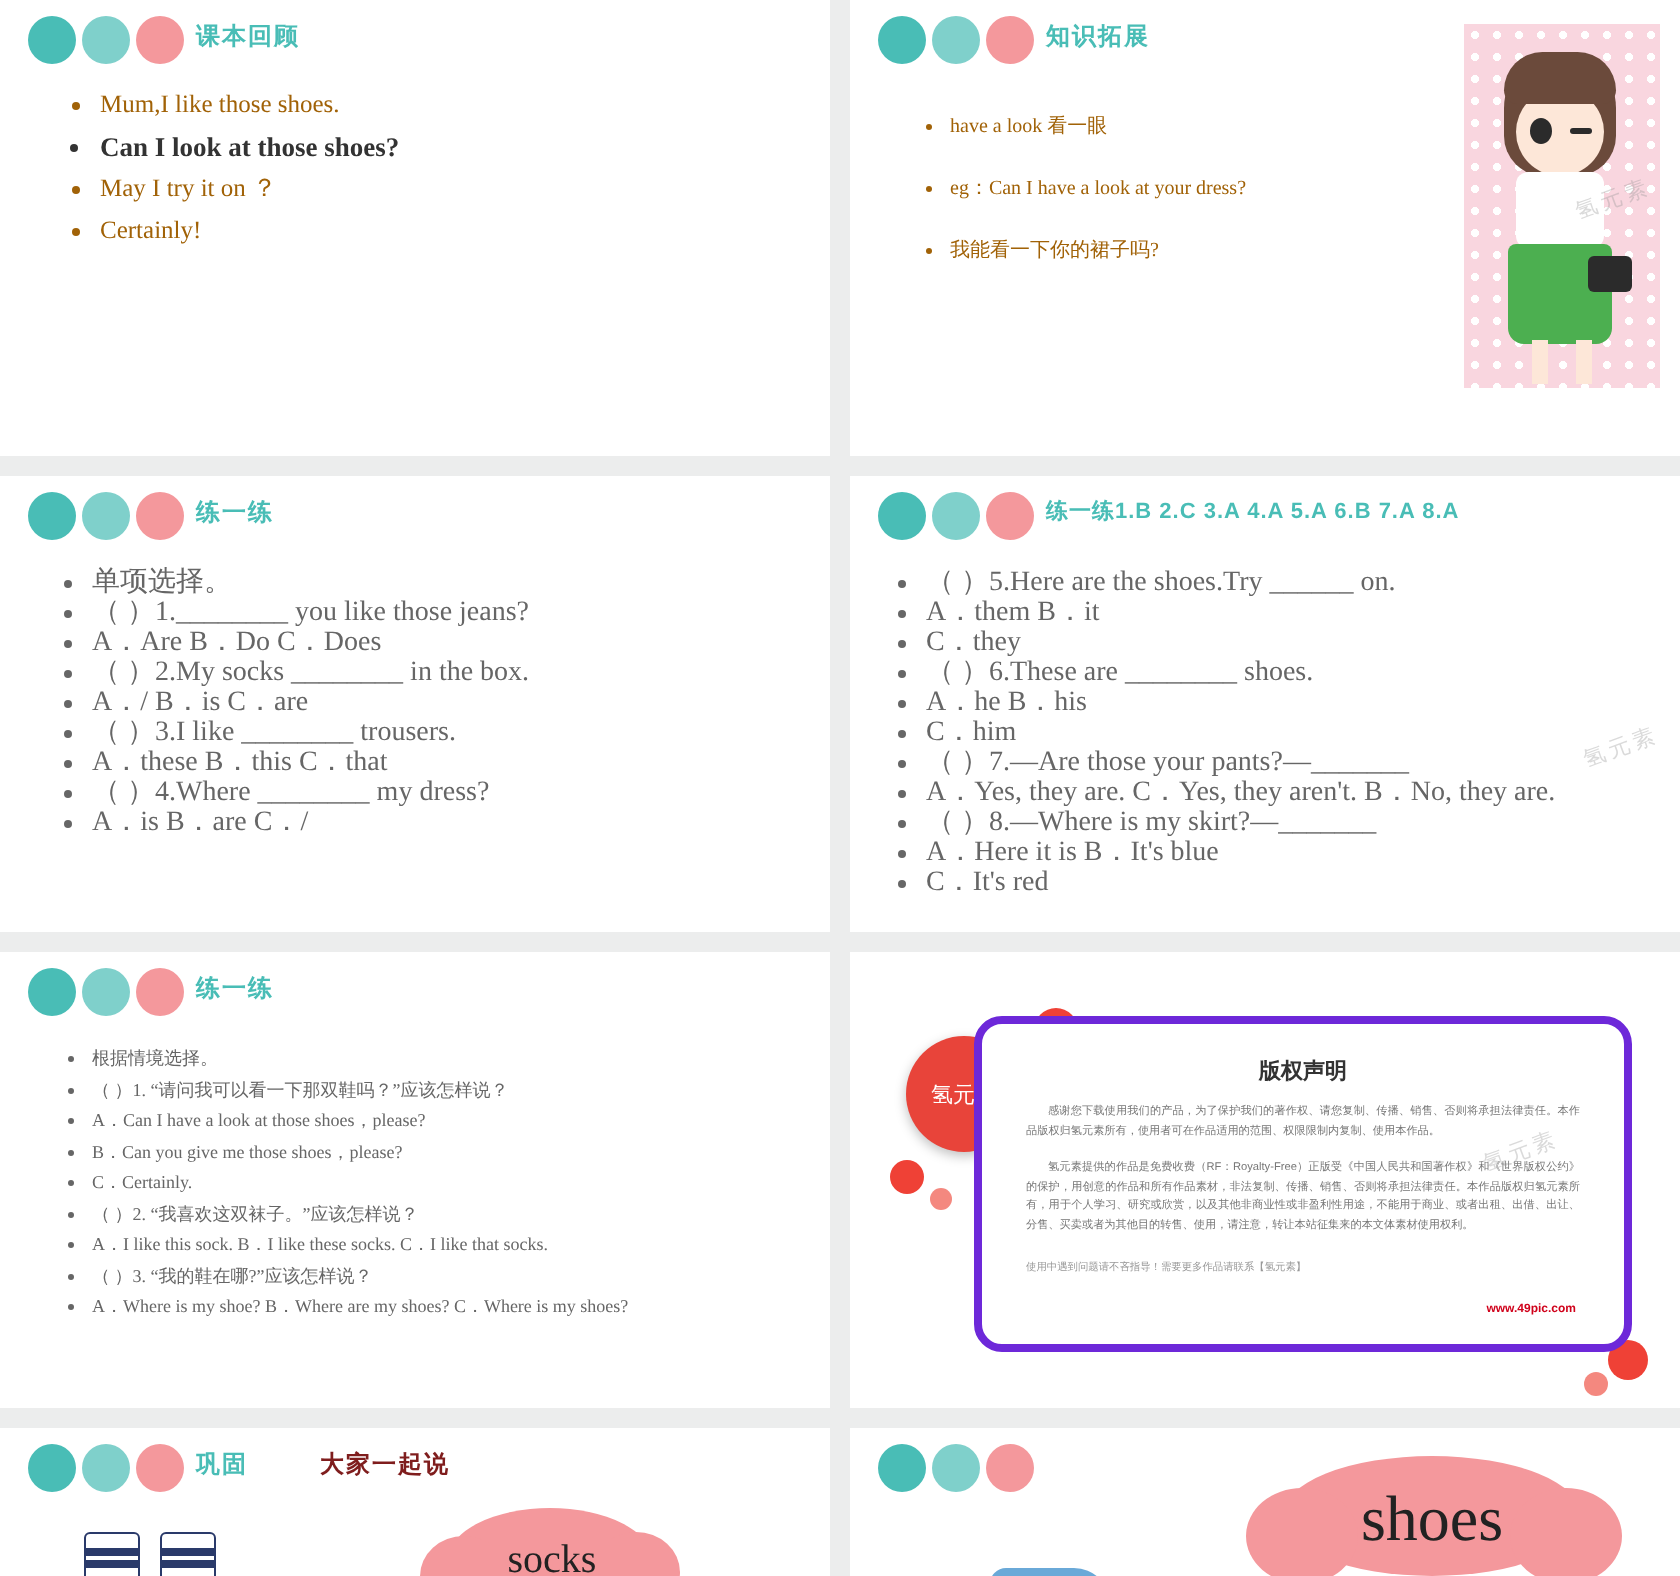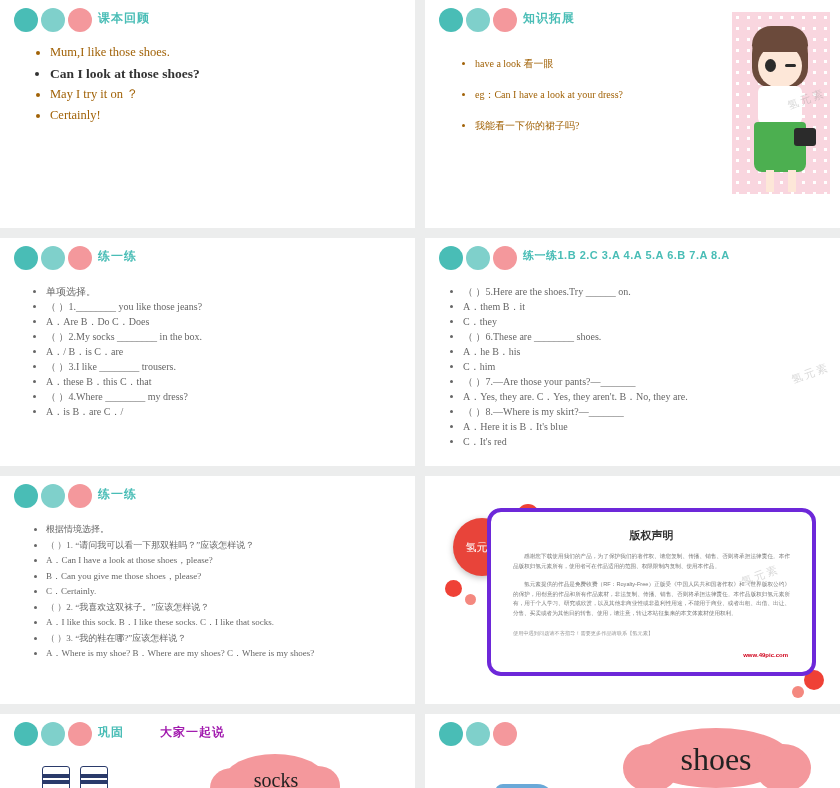--- a/index.html
+++ b/index.html
@@ -54,21 +54,21 @@
   }
   .slide-title.small {
     font-size: 11px;
     letter-spacing: 0.5px;
   }
   .slide-title2 {
     position: absolute;
     left: 160px;
     top: 10px;
     font-size: 12px;
-    color: #a21caf;
+    color: #7f1d1d;
     font-weight: bold;
     letter-spacing: 1px;
   }
   .body {
     position: absolute;
     left: 34px;
     top: 42px;
     right: 14px;
   }
   ul.bul {
@@ -176,29 +176,29 @@
     position: absolute;
     left: 62px;
     top: 116px;
     width: 22px;
     height: 18px;
     background: #2b2b2b;
     border-radius: 3px;
   }
   
   .quiz ul.bul li {
-    font-size: 10px;
+    font-size: 14px;
     line-height: 15px;
     color: #666;
     font-family: "Liberation Serif", serif;
   }
   .quiz .body { left: 30px; top: 46px; right: 12px; }
   .quiz4 .body { left: 22px; top: 46px; right: 10px; }
   .quiz4 ul.bul li {
-    font-size: 10px;
+    font-size: 14px;
     line-height: 15px;
     color: #666;
   }
   .quiz5 ul.bul li {
     font-size: 9px;
     line-height: 15.5px;
     color: #666;
   }
   
   .cbox {

